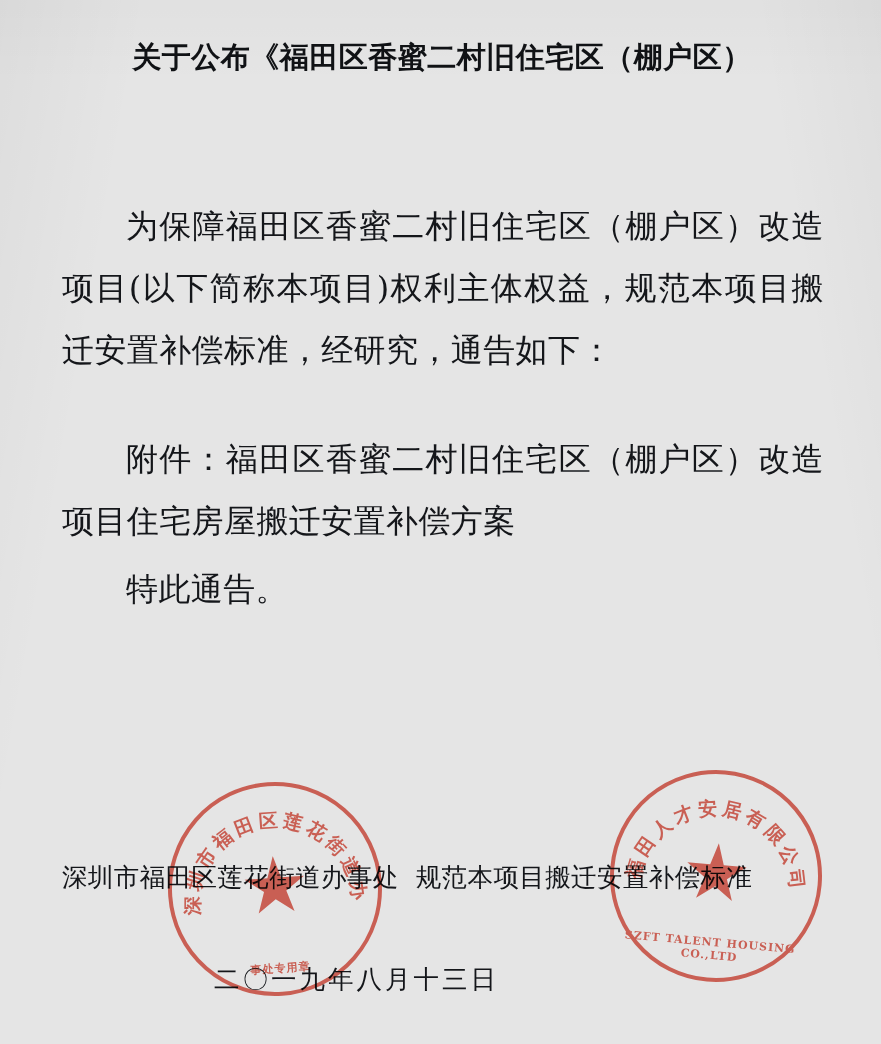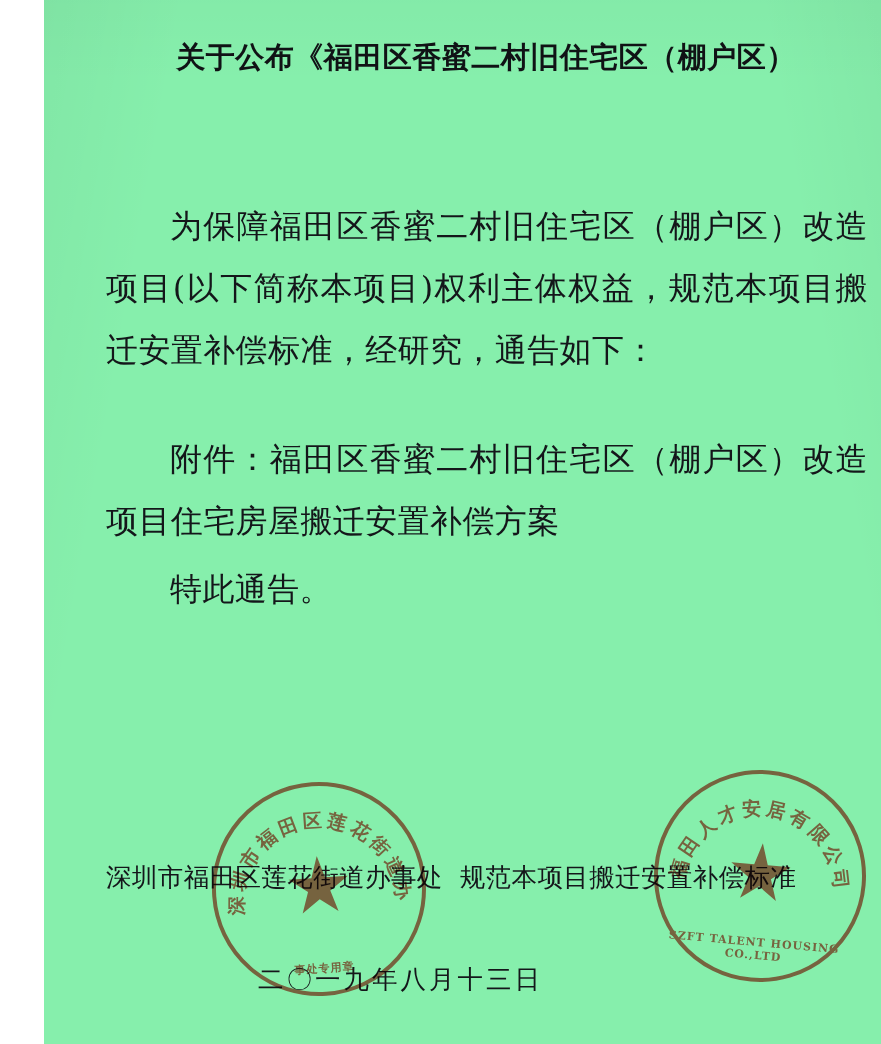--- a/index.html
+++ b/index.html
@@ -11,22 +11,21 @@
     width: 881px;
     height: 1044px;
     position: relative;
     overflow: hidden;
     font-family: "DejaVu Serif", "Liberation Serif", serif;
     color: #15171a;
   }
   .page {
     position: absolute;
     inset: 0;
-    background: #86efac;
-    margin-left: 44px;
+    background: #e5e5e5;
   }
   
   .page::before {
     content: "";
     position: absolute;
     inset: 0;
     background:
       linear-gradient(100deg, rgba(0,0,0,0.035) 0%, rgba(0,0,0,0) 14%),
       linear-gradient(260deg, rgba(0,0,0,0.03) 0%, rgba(0,0,0,0) 12%),
       linear-gradient(180deg, rgba(0,0,0,0.02) 0%, rgba(0,0,0,0) 8%);

